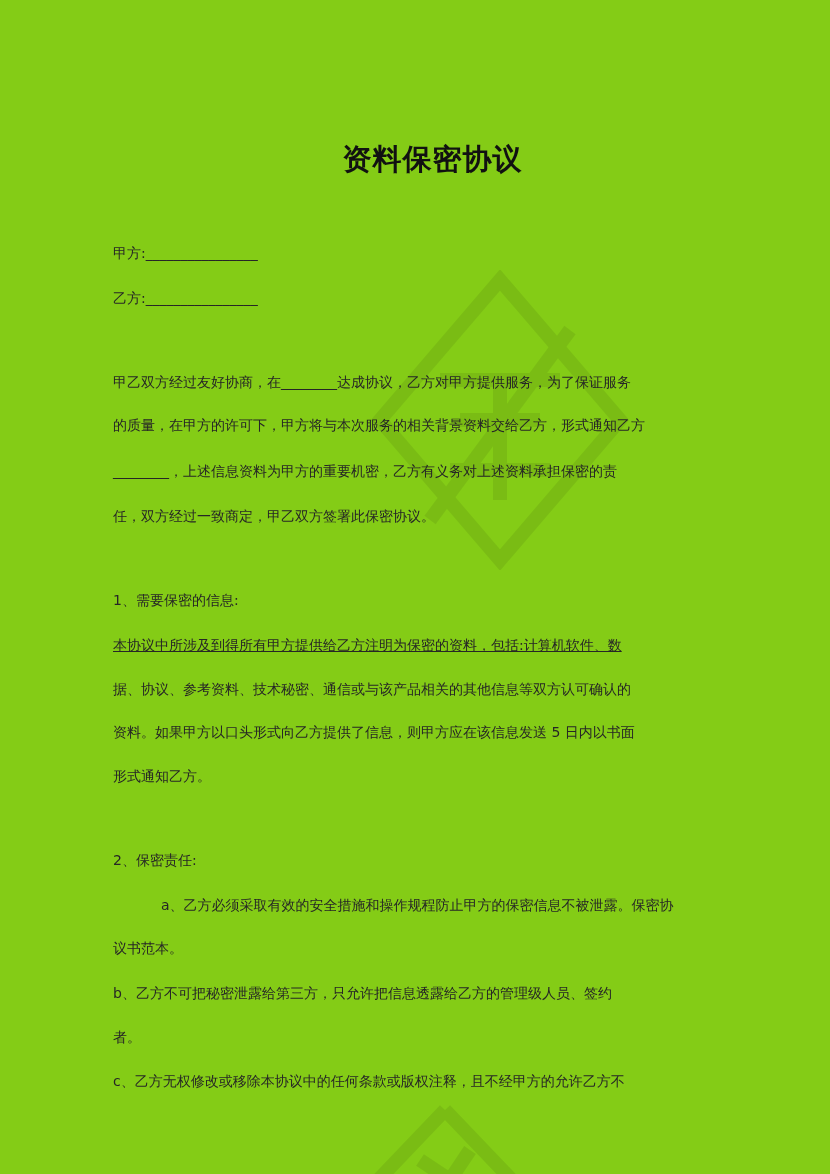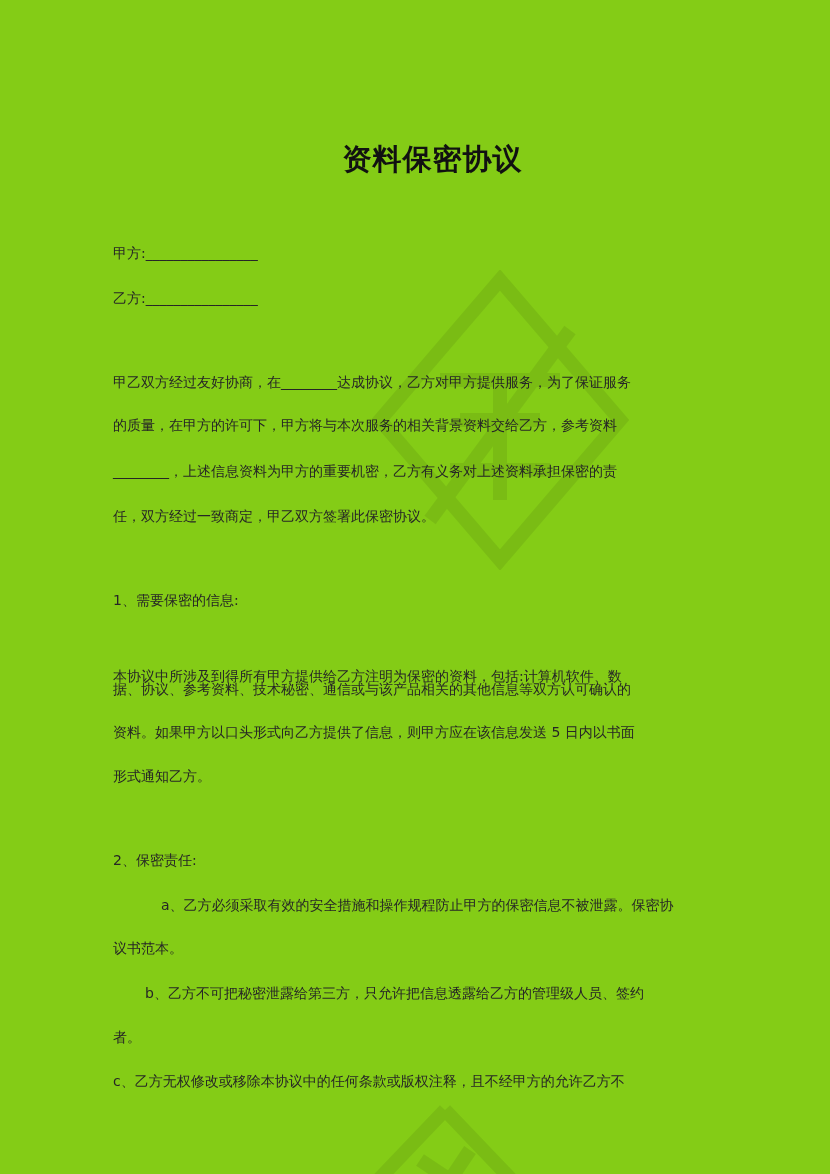--- a/index.html
+++ b/index.html
@@ -68,30 +68,30 @@
       <path d="M90 60 L150 100 M140 50 L100 110"></path>
     </g>
   </svg>
 
   <div class="title">资料保密协议</div>
 
   <div class="line" style="top:243px;">甲方:________________</div>
   <div class="line" style="top:288px;">乙方:________________</div>
 
   <div class="line" style="top:372px;">甲乙双方经过友好协商，在________达成协议，乙方对甲方提供服务，为了保证服务</div>
-  <div class="line" style="top:415px;">的质量，在甲方的许可下，甲方将与本次服务的相关背景资料交给乙方，参考资料</div>
+  <div class="line" style="top:415px;">的质量，在甲方的许可下，甲方将与本次服务的相关背景资料交给乙方，形式通知乙方</div>
   <div class="line" style="top:461px;">________，上述信息资料为甲方的重要机密，乙方有义务对上述资料承担保密的责</div>
   <div class="line" style="top:506px;">任，双方经过一致商定，甲乙双方签署此保密协议。</div>
 
   <div class="line" style="top:590px;">1、需要保密的信息:</div>
-  <div class="line" style="top:666px;">本协议中所涉及到得所有甲方提供给乙方注明为保密的资料，包括:计算机软件、数</div>
+  <div class="line" style="top:635px;text-decoration:underline;">本协议中所涉及到得所有甲方提供给乙方注明为保密的资料，包括:计算机软件、数</div>
   <div class="line" style="top:679px;">据、协议、参考资料、技术秘密、通信或与该产品相关的其他信息等双方认可确认的</div>
   <div class="line" style="top:722px;">资料。如果甲方以口头形式向乙方提供了信息，则甲方应在该信息发送 5 日内以书面</div>
   <div class="line" style="top:766px;">形式通知乙方。</div>
 
   <div class="line" style="top:850px;">2、保密责任:</div>
   <div class="line" style="top:895px;margin-left:48px;">a、乙方必须采取有效的安全措施和操作规程防止甲方的保密信息不被泄露。保密协</div>
   <div class="line" style="top:938px;">议书范本。</div>
-  <div class="line" style="top:983px;margin-left:32px;">b、乙方不可把秘密泄露给第三方，只允许把信息透露给乙方的管理级人员、签约</div>
+  <div class="line" style="top:983px;">b、乙方不可把秘密泄露给第三方，只允许把信息透露给乙方的管理级人员、签约</div>
   <div class="line" style="top:1027px;">者。</div>
   <div class="line" style="top:1071px;">c、乙方无权修改或移除本协议中的任何条款或版权注释，且不经甲方的允许乙方不</div>
 
 </div>
 
 </body></html>

